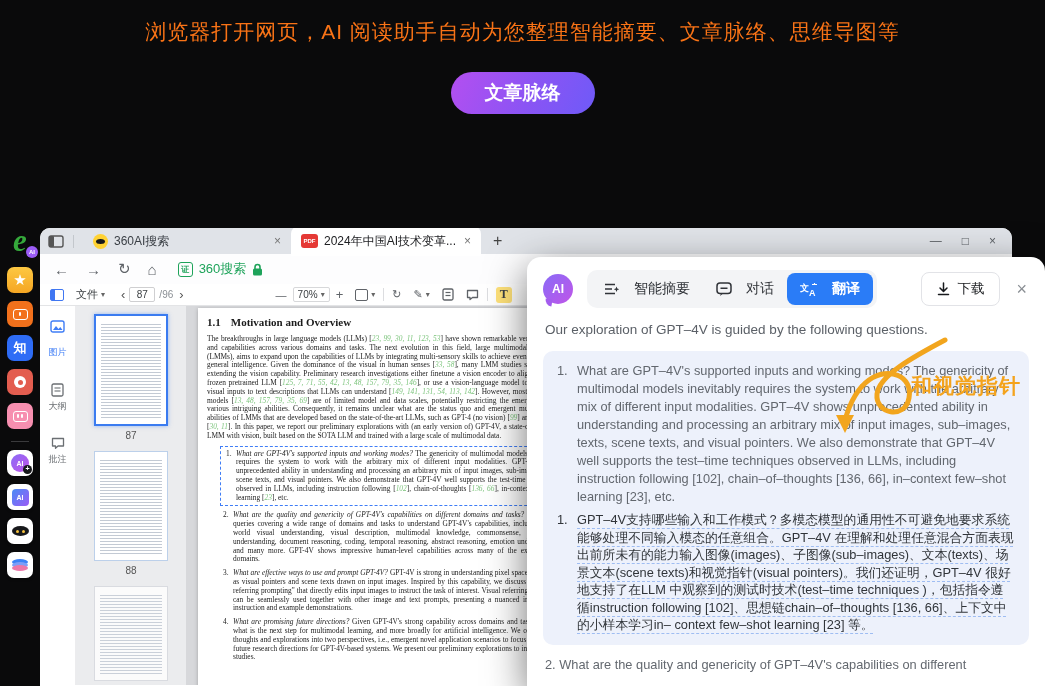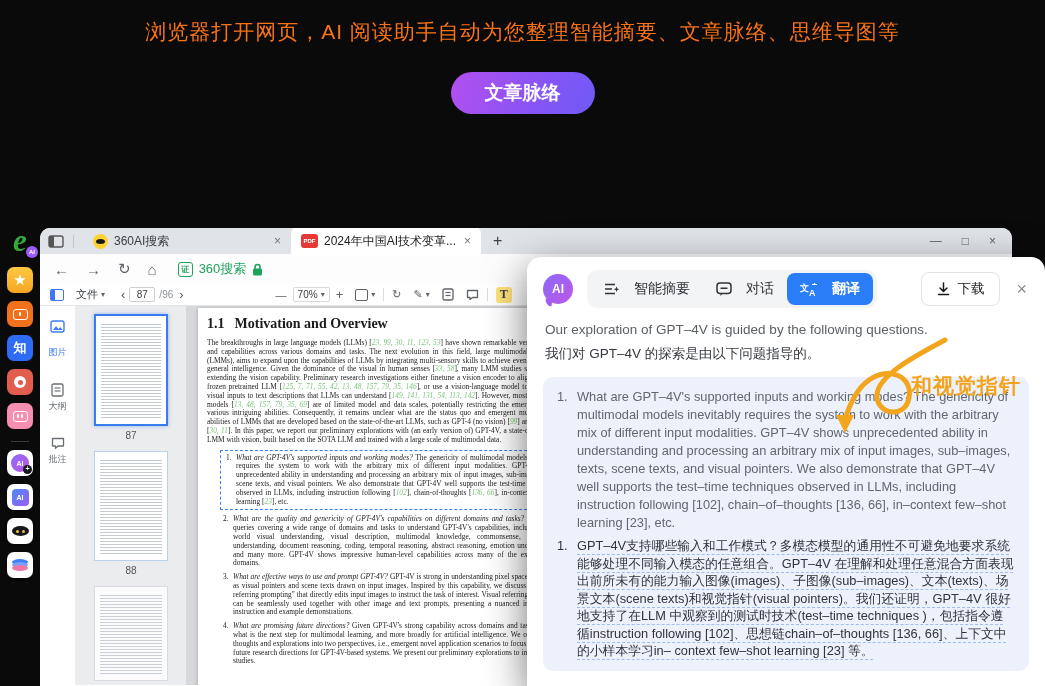--- a/index.html
+++ b/index.html
@@ -102,21 +102,21 @@
   .thumb.sel { height:112px; border:2px solid #3a7bf0; box-shadow:0 0 4px rgba(58,123,240,.5); }
   .thumb.t2 { height:110px; border:1px solid #bcd0ea; }
   .thumb.t3 { height:95px; border:1px solid #d5d8dd; opacity:.8; }
   .tlabel { font-size:10px; color:#555; margin:4px 0 10px; }
 
   .docarea { flex:1; background:#d7d8db; position:relative; overflow:hidden; }
   .paper { position:absolute; left:12px; top:2px; width:572px; height:640px; background:#fff;
            box-shadow:0 1px 4px rgba(0,0,0,.25); padding:8px 0 0 9px;
            font-family:"Liberation Serif","DejaVu Serif",serif; color:#1b1b1b; }
   .paper .col { width:346px; }
-  .sechead { font-size:14px; font-weight:bold; margin-bottom:7px; }
+  .sechead { font-size:11px; font-weight:bold; margin-bottom:7px; }
   .sechead .snum { margin-right:10px; }
   .ptext { font-size:7.4px; line-height:8.8px; text-align:justify; }
   .cite { color:#7cc47c;font-style:italic; }
   .guide { font-size:7.4px; line-height:8.8px; margin-top:7px; }
   .qlist { margin-top:5px; }
   .qitem { display:flex; width:338px; margin-left:16px; margin-bottom:5px; font-size:7.4px; line-height:8.8px; }
   .qitem .qnum { width:10px; flex:none; }
   .qitem .qtext { text-align:justify; }
   .qlead { font-style:italic; }
   .selbox { border:1.5px dashed #3f7df6; padding:3px 5px; margin-left:13px; width:352px; margin-bottom:5px; }
@@ -400,21 +400,20 @@
             <path d="M6.5 1v8M3 6l3.5 3.5L10 6" fill="none" stroke="#17191c" stroke-width="1.5" stroke-linecap="round" stroke-linejoin="round"></path>
             <line x1="1.5" y1="12.5" x2="11.5" y2="12.5" stroke="#17191c" stroke-width="1.5" stroke-linecap="round"></line>
           </svg>
         <span>下载</span>
       </button>
       <span class="pclose">×</span>
     </div>
 
     <div class="pbody">
       <div class="src-en">Our exploration of GPT–4V is guided by the following questions.</div>
-      <div class="src-zh">我们对 GPT–4V 的探索是由以下问题指导的。</div>
       <div class="badge-orange">和视觉指针</div>
       <svg class="doodle" width="170" height="105" viewBox="0 0 170 105">
         <path d="M152 4 C118 22 86 40 84 58 C82 78 112 84 116 62 C120 40 96 30 76 44 C62 54 56 70 52 84" fill="none" stroke="#f2a51d" stroke-width="5" stroke-linecap="round"></path>
         <polygon points="43,79 61,79 52,97" fill="#f2a51d"></polygon>
       </svg>
     </div>
 
     <div class="transbox">
       <div class="titem en">
         <span class="tnum">1.</span>

